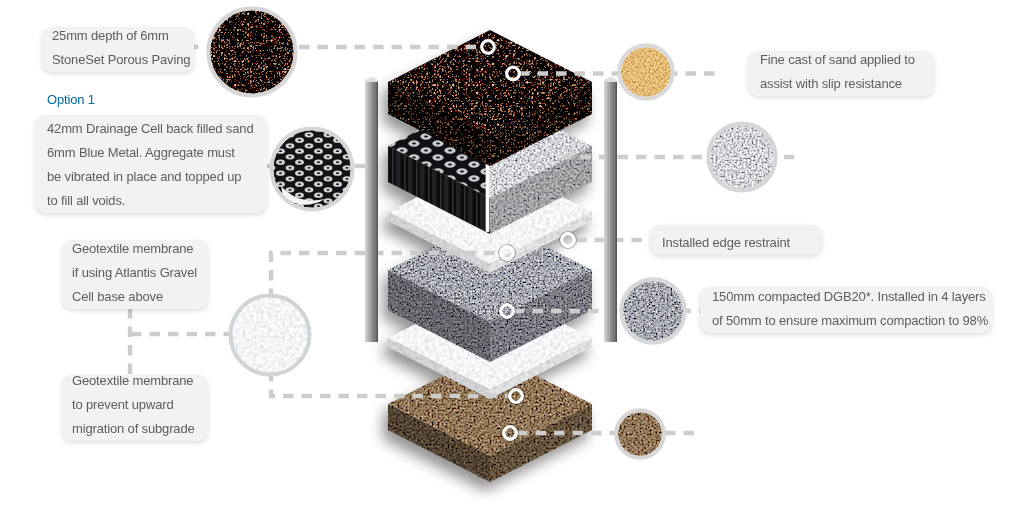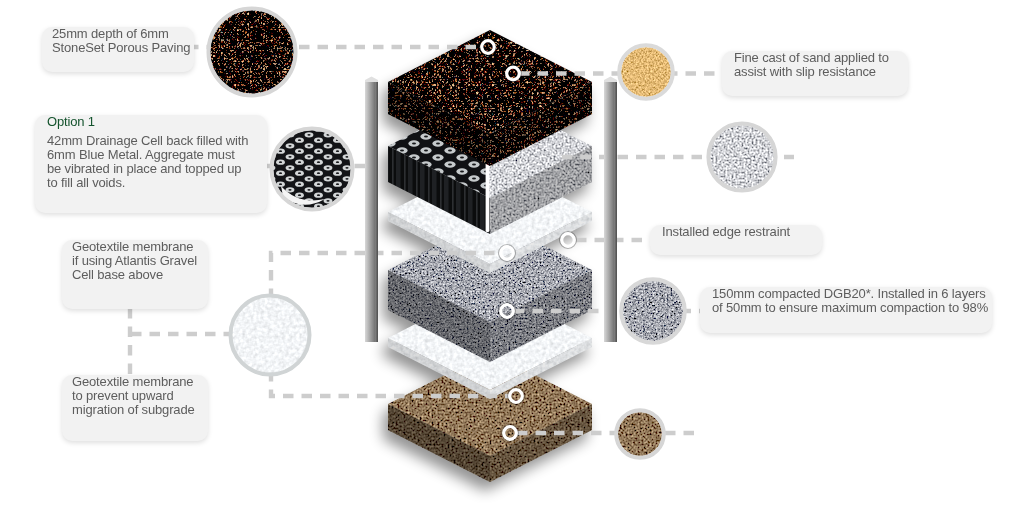--- a/index.html
+++ b/index.html
@@ -4,31 +4,31 @@
 <style>
   html,body{margin:0;padding:0;background:#ffffff;}
   .stage{
     position:relative;width:1024px;height:512px;background:#ffffff;overflow:hidden;
     font-family:"Liberation Sans", sans-serif;
   }
   .stage svg{position:absolute;left:0;top:0;}
   .callout{
     position:absolute;background:#f2f2f2;border-radius:10px;
     box-shadow:0 2px 5px rgba(0,0,0,0.13);
-    color:#5d5d5d;font-size:13px;line-height:14px;letter-spacing:-0.15px;
-    display:flex;flex-direction:column;justify-content:flex-start;
+    color:#5d5d5d;font-size:13px;line-height:24px;letter-spacing:-0.15px;
+    display:flex;flex-direction:column;justify-content:flex-end;
     padding:0 12px;box-sizing:border-box;
   }
   .callout .t{white-space:pre;}
-  .callout .h{color:#14532d;margin-bottom:5px;white-space:pre;}
+  .callout .h{color:#0369a1;margin-bottom:5px;white-space:pre;}
   .c1{left:42px;top:27px;width:152px;height:45px;padding:0 10px;}
   .c2{left:35px;top:115px;width:232px;height:98px;}
   .c3{left:62px;top:240px;width:146px;height:69px;padding:0 10px;}
   .c4{left:62px;top:375px;width:146px;height:66px;padding:0 10px;}
-  .c5{left:722px;top:51px;width:186px;height:45px;}
+  .c5{left:748px;top:51px;width:186px;height:45px;}
   .c6{left:794px;top:116px;width:194px;height:85px;}
   .c7{left:650px;top:225px;width:172px;height:30px;}
   .c8{left:700px;top:287px;width:292px;height:46px;}
   .c9{left:695px;top:410px;width:158px;height:46px;padding:0 10px;}
 </style>
 </head>
 <body>
 
 <div class="stage">
 
@@ -248,21 +248,21 @@
   </g>
 </svg>
 
   <div class="callout c1">
     <div class="t">25mm depth of 6mm
 StoneSet Porous Paving</div>
   </div>
 
   <div class="callout c2">
     <div class="h">Option 1</div>
-    <div class="t">42mm Drainage Cell back filled with
+    <div class="t">42mm Drainage Cell back filled sand
 6mm Blue Metal. Aggregate must
 be vibrated in place and topped up
 to fill all voids.</div>
   </div>
 
   <div class="callout c3">
     <div class="t">Geotextile membrane
 if using Atlantis Gravel
 Cell base above</div>
   </div>
@@ -277,18 +277,18 @@
     <div class="t">Fine cast of sand applied to
 assist with slip resistance</div>
   </div>
 
 
   <div class="callout c7">
     <div class="t">Installed edge restraint</div>
   </div>
 
   <div class="callout c8">
-    <div class="t">150mm compacted DGB20*. Installed in 6 layers
+    <div class="t">150mm compacted DGB20*. Installed in 4 layers
 of 50mm to ensure maximum compaction to 98%</div>
   </div>
 
 
 </div>
 
 </body></html>

